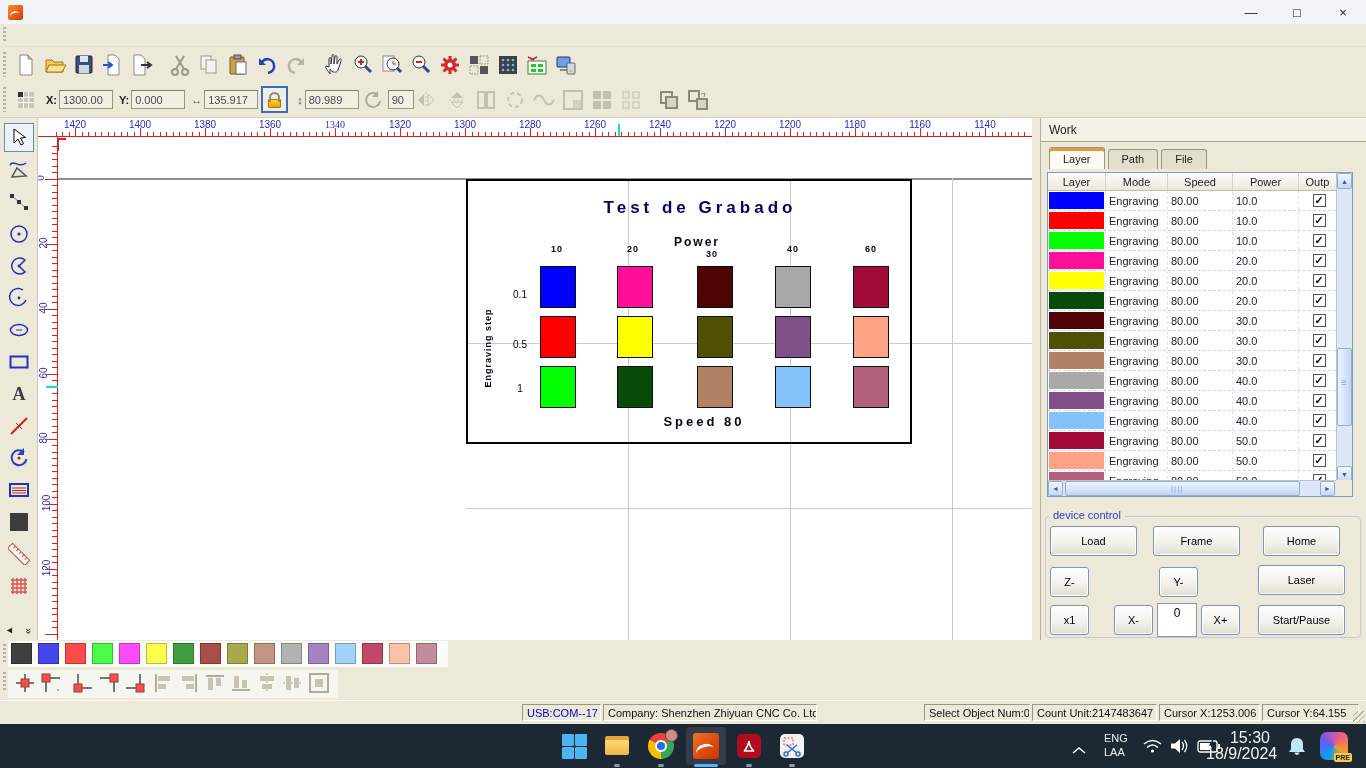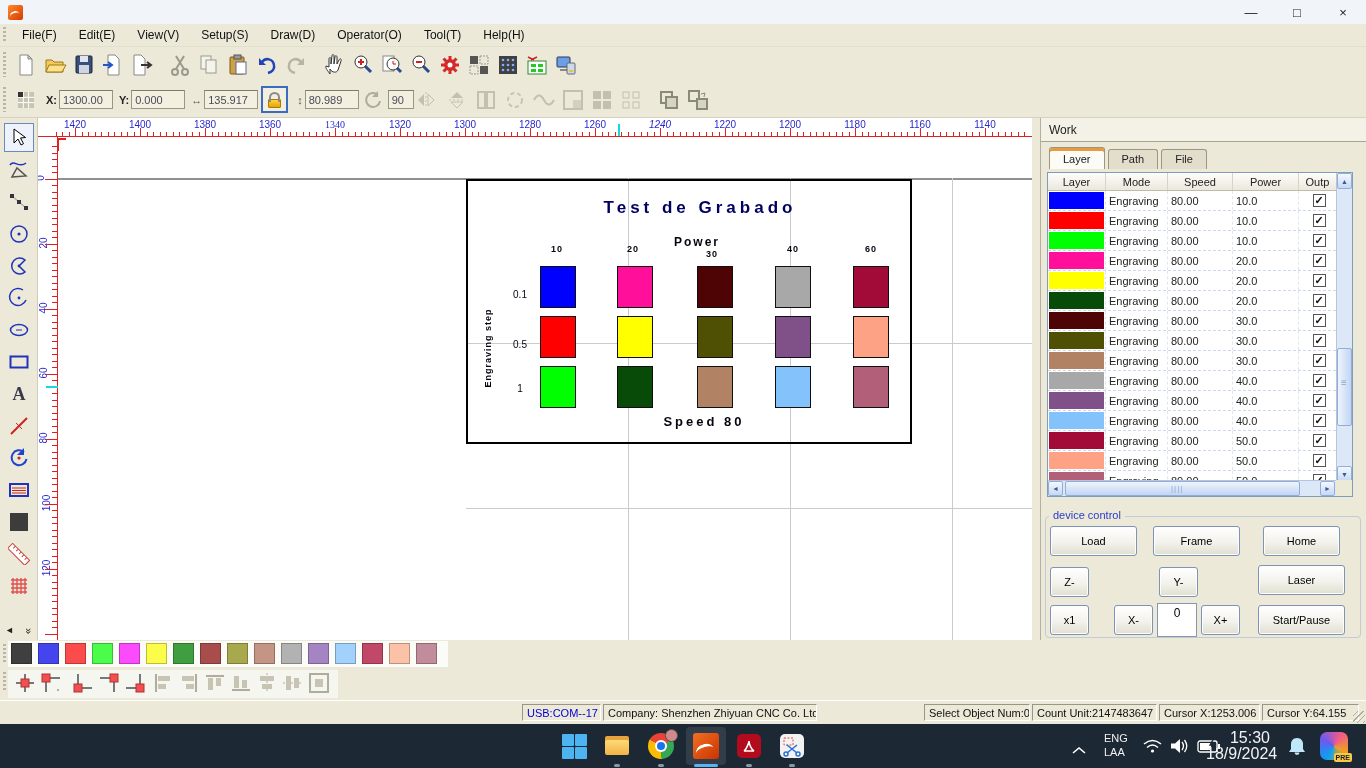--- a/index.html
+++ b/index.html
@@ -124,30 +124,20 @@
   <div class="app-ico"></div>
   <div class="win-controls">
     <div class="win-btn">—</div>
     <div class="win-btn">□</div>
     <div class="win-btn">×</div>
   </div>
 </div>
 
 <div class="bar menubar">
   <div class="grip"></div>
-  <div id="menu-items" style="display:flex;">
-      <div class="menu-item">File(F)</div>
-      <div class="menu-item">Edit(E)</div>
-      <div class="menu-item">View(V)</div>
-      <div class="menu-item">Setup(S)</div>
-      <div class="menu-item">Draw(D)</div>
-      <div class="menu-item">Operator(O)</div>
-      <div class="menu-item">Tool(T)</div>
-      <div class="menu-item">Help(H)</div>
-    </div>
 </div>
 
 <div class="bar toolbar1">
   <div class="grip"></div>
   <div class="tbtn">
       <svg width="24" height="24">
         <path d="M6 2h8l4 4v16H6z" fill="#fff" stroke="#888"></path>
         <path d="M14 2l4 4h-4z" fill="#ccc" stroke="#888"></path>
       </svg>
     </div>
@@ -495,21 +485,21 @@
   <div class="hruler" id="hruler">
       <span class="hnum" style="left: 37px;">1420</span>
       <span class="hnum" style="left: 102px;">1400</span>
       <span class="hnum" style="left: 167px;">1380</span>
       <span class="hnum" style="left: 232px;">1360</span>
       <span class="hnum" style="left: 297px; font-family: Liberation Serif, serif;">1340</span>
       <span class="hnum" style="left: 362px;">1320</span>
       <span class="hnum" style="left: 427px;">1300</span>
       <span class="hnum" style="left: 492px;">1280</span>
       <span class="hnum" style="left: 557px;">1260</span>
-      <span class="hnum" style="left: 622px; font-style: italic;">1240</span>
+      <span class="hnum" style="left: 622px;">1240</span>
       <span class="hnum" style="left: 687px;">1220</span>
       <span class="hnum" style="left: 752px;">1200</span>
       <span class="hnum" style="left: 817px;">1180</span>
       <span class="hnum" style="left: 882px;">1160</span>
       <span class="hnum" style="left: 947px;">1140</span>
       <div class="htick" style="left: 18px; height: 4px;"></div>
       <div class="htick" style="left: 24px; height: 4px;"></div>
       <div class="htick" style="left: 31px; height: 4px;"></div>
       <div class="htick" style="left: 37px; height: 8px;"></div>
       <div class="htick" style="left: 44px; height: 4px;"></div>

